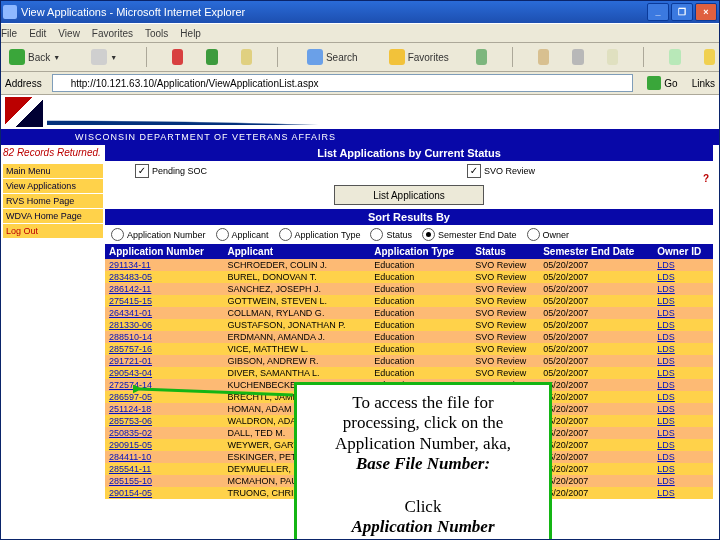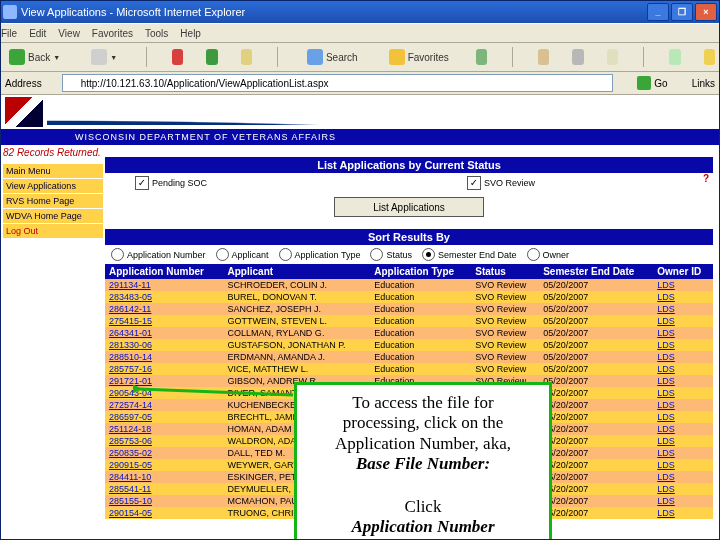--- a/index.html
+++ b/index.html
@@ -8,36 +8,36 @@
 .titlebar .spacer{flex:1}
 .titlebar .sysbtn{width:20px;height:16px;margin-left:2px;background:#3b79e0;border:1px solid #0a3a9a;border-radius:2px;display:flex;align-items:center;justify-content:center;font-weight:bold;font-size:9px;color:#fff}
 .titlebar .close{background:#e06040}
 .titlebar .ico{width:14px;height:14px;margin-right:4px;background:#8fb8ff;border-radius:2px}
 .menubar{height:18px;background:#ece9d8;display:flex;align-items:center;border-top:1px solid #fff}
 .menubar span{margin-right:12px;color:#3a3a3a}
 .toolbar1{height:28px;background:#ece9d8;border-top:1px solid #aca899;border-bottom:1px solid #aca899;display:flex;align-items:center;padding:0 4px;gap:23px}
 .toolbar1 .sep{width:1px;height:20px;background:#aca899;margin:0 2px}
 .tbtn{display:flex;align-items:center;height:22px;padding:0 4px;color:#333;gap:3px}
 .tico{width:16px;height:16px;border-radius:3px;display:inline-block}
-.addrbar{height:22px;background:#ece9d8;display:flex;align-items:center;padding:0 4px;border-bottom:1px solid #aca899;gap:20px}
+.addrbar{height:22px;background:#ece9d8;display:flex;align-items:center;padding:0 4px;border-bottom:1px solid #aca899;gap:10px}
 .addrbar input{flex:1;height:16px;font-size:10px;border:1px solid #7f9db9;padding:0 18px}
 .addrbar .gobtn{display:flex;align-items:center;gap:3px;padding:0 4px}
 .addrbar .goarr{width:14px;height:14px;background:#3aa63a;border-radius:2px}
 .content{position:relative;height:calc(540px - 22px - 18px - 28px - 22px - 2px);overflow:hidden;background:#fff}
 .banner{height:34px;background:#fff;display:flex;align-items:flex-start}
 .banner .flag{width:38px;height:30px;margin:2px 4px;background:linear-gradient(135deg,#b00 40%,#fff 40%,#fff 60%,#003 60%)}
 .banner .swoosh{flex:1;height:30px;background:radial-gradient(160% 200% at 0% 180%,#03307c 46%,#fff 48%)}
 .deptbar{height:16px;background:#0808a8;color:#fff;font-weight:normal;letter-spacing:1px;font-size:9px;display:flex;align-items:center;padding-left:74px}
 .page{display:flex}
 .sidebar{width:100px;padding:18px 2px 0 2px}
 .sidebar .records{color:#b00;font-style:italic;font-size:10px;margin:-16px 0 6px 0;white-space:nowrap}
 .sidelink{background:#ffd24a;border-bottom:1px solid #fff;padding:2px 3px;font-size:9px;color:#003;cursor:pointer}
 .sidelink.logout{color:#b00}
 .main{flex:1;padding-right:6px}
-.bluebar{background:#0808a8;color:#fff;font-weight:bold;text-align:center;padding:2px 15px;font-size:11px;margin-top:12px}
+.bluebar{background:#0808a8;color:#fff;font-weight:bold;text-align:center;padding:2px 15px;font-size:11px;margin-top:0}
 .row{display:flex;align-items:center;padding:3px 0}
 .chk{width:12px;height:12px;border:1px solid #555;background:#fff;margin-right:3px;display:flex;align-items:center;justify-content:center;font-size:10px;line-height:1}
 .listbtn{margin:4px auto;display:block;width:150px;height:20px;background:#ece9d8;border:1px solid #555;font-size:10px}
 .sortrow{display:flex;padding:3px 6px;gap:10px;flex-wrap:nowrap;align-items:center}
 .radio{width:11px;height:11px;border:1px solid #555;border-radius:50%;background:#fff;display:inline-flex;align-items:center;justify-content:center;margin-right:3px;flex-shrink:0}
 .radio .dot{width:5px;height:5px;background:#000;border-radius:50%}
 .sortopt{display:flex;align-items:center;white-space:nowrap;font-size:9px}
 .grid{width:100%;border-collapse:collapse;font-size:9px}
 .grid th{background:#0808a8;color:#fff;text-align:left;padding:2px 4px;font-weight:bold;font-size:10px}
 .grid td{padding:1px 4px;white-space:nowrap}

